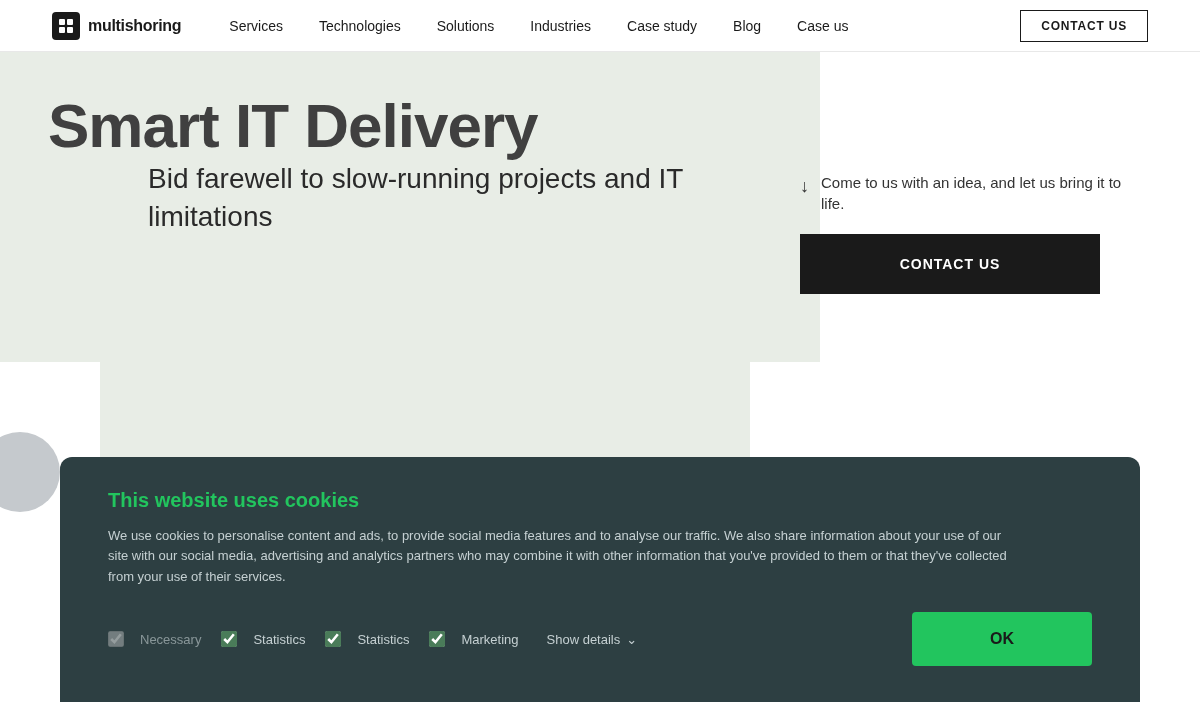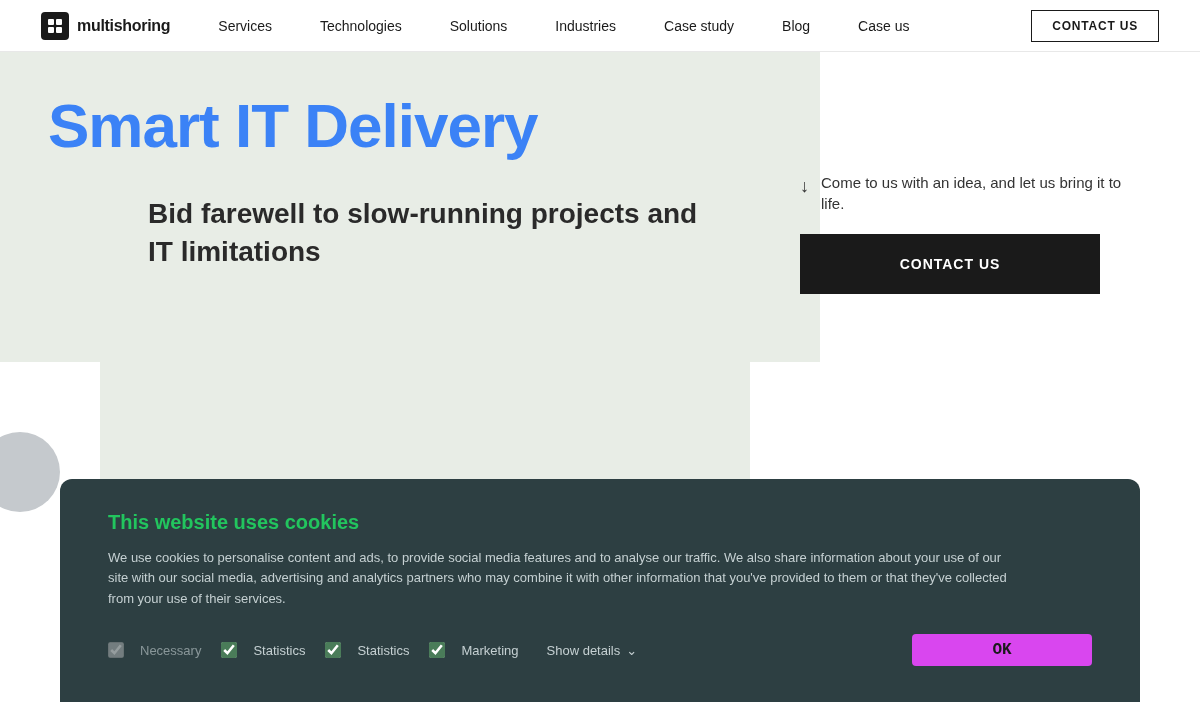--- a/index.html
+++ b/index.html
@@ -3,21 +3,21 @@
   <meta charset="utf-8">
   <style>
     * { margin: 0; padding: 0; box-sizing: border-box; }
     body { font-family: 'Helvetica Neue', Arial, sans-serif; background: #fff; width: 1200px; height: 702px; overflow: hidden; position: relative; }
 
     
     nav {
       display: flex;
       align-items: center;
       height: 52px;
-      padding: 0 41px;
+      padding: 0 52px;
       border-bottom: 1px solid #e8e8e8;
       background: #fff;
       position: relative;
       z-index: 10;
     }
     .nav-logo {
       display: flex;
       align-items: center;
       gap: 8px;
       margin-right: 48px;
@@ -35,21 +35,21 @@
     .logo-icon svg { width: 18px; height: 18px; }
     .logo-text {
       font-size: 16px;
       font-weight: 700;
       color: #1a1a1a;
       letter-spacing: -0.3px;
     }
     .nav-links {
       display: flex;
       align-items: center;
-      gap: 48px;
+      gap: 36px;
       flex: 1;
     }
     .nav-link {
       font-size: 14px;
       color: #1a1a1a;
       text-decoration: none;
       font-weight: 400;
       cursor: pointer;
     }
     .nav-cta {
@@ -97,32 +97,31 @@
       top: 0;
       left: 0;
       right: 0;
       bottom: 0;
       z-index: 2;
       padding: 40px 48px 0 48px;
     }
     .hero-title {
       font-size: 62px;
       font-weight: 800;
-      color: #3b82f6;
+      color: #404040;
       line-height: 1.1;
       letter-spacing: -1px;
     }
     .hero-subtitle {
       font-size: 28px;
-      font-weight: 700;
+      font-weight: 400;
       color: #2a2a2a;
       line-height: 1.35;
       max-width: 580px;
       margin-left: 100px;
-      margin-top: 35px;
     }
     .hero-right {
       position: absolute;
       right: 60px;
       top: 120px;
       display: flex;
       flex-direction: column;
       gap: 20px;
       z-index: 3;
     }
@@ -209,31 +208,30 @@
     .show-details {
       display: flex;
       align-items: flex-start;
       gap: 6px;
       font-size: 13px;
       color: #c5d0d2;
       cursor: pointer;
       margin-left: 8px;
     }
     .ok-button {
-      background: #d946ef;
+      background: #22c55e;
       color: #1a1a1a;
       border: none;
-      padding: 7px 60px;
+      padding: 18px 60px;
       font-size: 16px;
       font-weight: 600;
       cursor: pointer;
       border-radius: 4px;
       margin-left: auto;
       min-width: 180px;
-      font-family: Liberation Mono, monospace;
     }
 
     
     .bg-circle {
       position: absolute;
       left: -20px;
       top: 380px;
       width: 80px;
       height: 80px;
       background: #c5c9cd;

